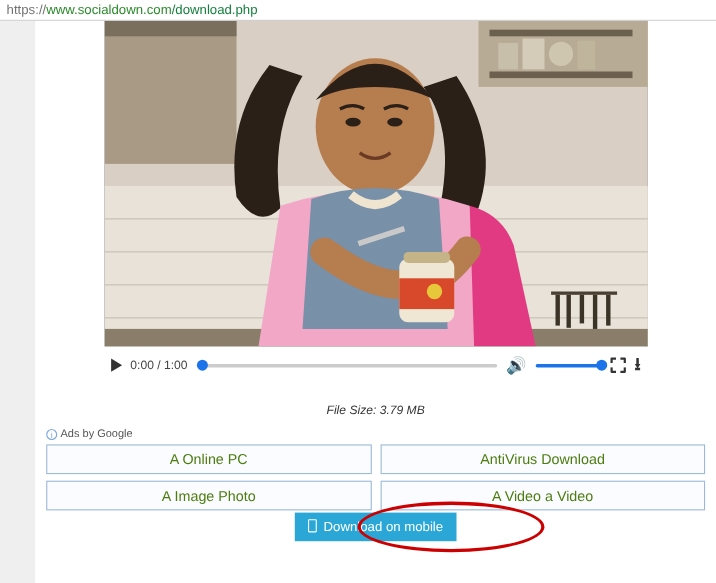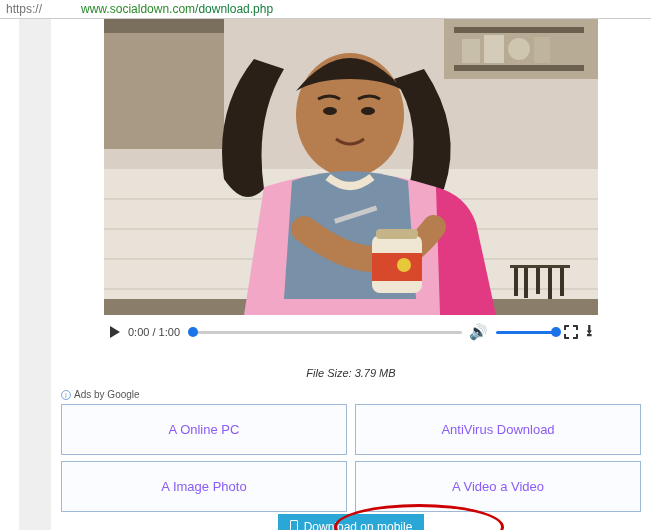--- a/index.html
+++ b/index.html
@@ -7,28 +7,27 @@
   body { background: #fff; overflow: hidden; }
 
   .url-bar {
     padding: 2px 6px;
     font-size: 12px;
     border-bottom: 1px solid #ccc;
     color: #333;
     background: #fff;
   }
   .url-bar .proto { color: #737373; }
-  .url-bar .host { color: #2a8a2a; margin-left: 39px; }
+  .url-bar .host { color: #2a8a2a; }
   .url-bar .path { color: #15803d; }
 
   .page-outer {
     display: flex;
     height: calc(100% - 19px);
     background: #efefef;
-    margin-left: 19px;
   }
   .gutter-left { width: 32px; background: #efefef; }
   .content {
     flex: 1;
     background: #fff;
     position: relative;
     padding: 0 0 20px 0;
   }
 
   .video-box {
@@ -96,24 +95,24 @@
 
   .ad-grid {
     display: grid;
     grid-template-columns: 1fr 1fr;
     gap: 6px 8px;
     padding: 0 10px;
   }
   .ad-btn {
     border: 1px solid #9db9d6;
     background: #fafcff;
-    color: #8b5cf6;
+    color: #4d7c0f;
     font-size: 13px;
     text-align: center;
-    padding: 17px 2px;
+    padding: 5px 2px;
     cursor: pointer;
   }
 
   .dl-now {
     text-align: center;
     color: #4a6fa5;
     font-size: 14px;
     margin-top: 6px;
   }
   .mobile-btn-wrap {

